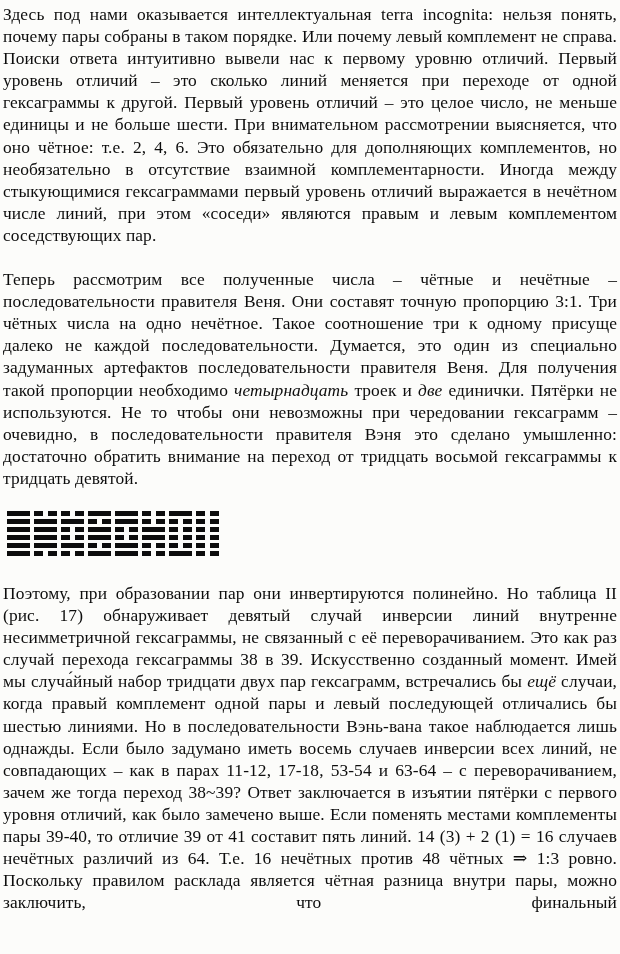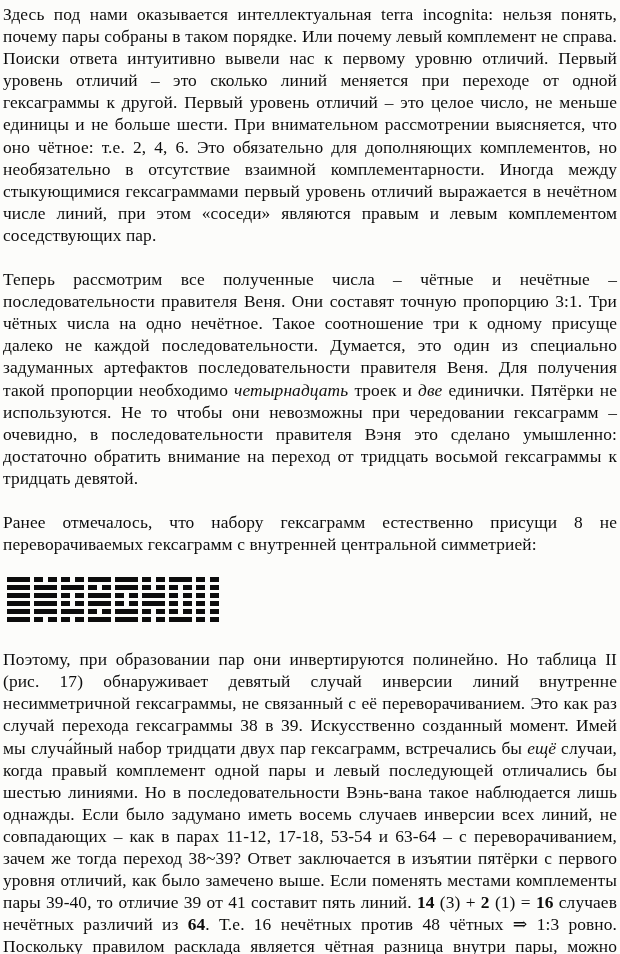--- a/index.html
+++ b/index.html
@@ -20,21 +20,21 @@
   }
   p.para {
     margin: 0 0 22px 0;
     font-size: 17.4px;
     line-height: 22.1px;
     text-align: justify;
     letter-spacing: 0.1px;
   }
   p.para:last-child { margin-bottom: 0; }
   p.para i { font-style: italic; font-family: Liberation Serif, serif; }
-  p.para b { font-weight: bold; }
+  p.para b { font-weight: normal; }
   
   p.para.cut { text-align-last: justify; margin-bottom: 0; }
 
   .hexagram-row {
     display: flex;
     gap: 4px;
     margin: 17px 0 26px 4px;
   }
   .hexagram {
     width: 23px;
@@ -55,21 +55,20 @@
     height: 100%;
     background: #0c0c0c;
   }
 </style>
 </head>
 <body>
 
 <div class="page">
   <p class="para"><span>Здесь под нами оказывается интеллектуальная terra incognita: нельзя понять, почему пары собраны в таком порядке. Или почему левый комплемент не справа. Поиски ответа интуитивно вывели нас к первому уровню отличий. Первый уровень отличий – это сколько линий меняется при переходе от одной гексаграммы к другой. Первый уровень отличий – это целое число, не меньше единицы и не больше шести. При внимательном рассмотрении выясняется, что оно чётное: т.е. 2, 4, 6. Это обязательно для дополняющих комплементов, но необязательно в отсутствие взаимной комплементарности. Иногда между стыкующимися гексаграммами первый уровень отличий выражается в нечётном числе линий, при этом «соседи» являются правым и левым комплементом соседствующих пар.</span></p>
   <p class="para"><span>Теперь рассмотрим все полученные числа – чётные и нечётные – последовательности правителя Веня. Они составят точную пропорцию 3:1. Три чётных числа на одно нечётное. Такое соотношение три к одному присуще далеко не каждой последовательности. Думается, это один из специально задуманных артефактов последовательности правителя Веня. Для получения такой пропорции необходимо </span><i>четырнадцать</i><span> троек и </span><i>две</i><span> единички. Пятёрки не используются. Не то чтобы они невозможны при чередовании гексаграмм – очевидно, в последовательности правителя Вэня это сделано умышленно: достаточно обратить внимание на переход от тридцать восьмой гексаграммы к тридцать девятой.</span></p>
-  <p class="para"><span>Ранее отмечалось, что набору гексаграмм естественно присущи 8 не переворачиваемых гексаграмм с внутренней центральной симметрией:</span></p>
   <div class="hexagram-row">
       <div class="hexagram">
         <div class="hline solid"></div>
         <div class="hline solid"></div>
         <div class="hline solid"></div>
         <div class="hline solid"></div>
         <div class="hline solid"></div>
         <div class="hline solid"></div>
       </div>
       <div class="hexagram">

